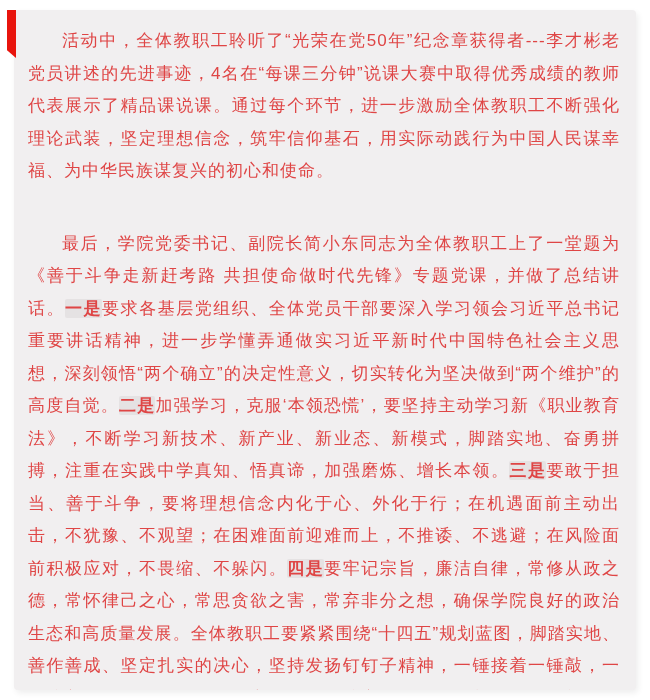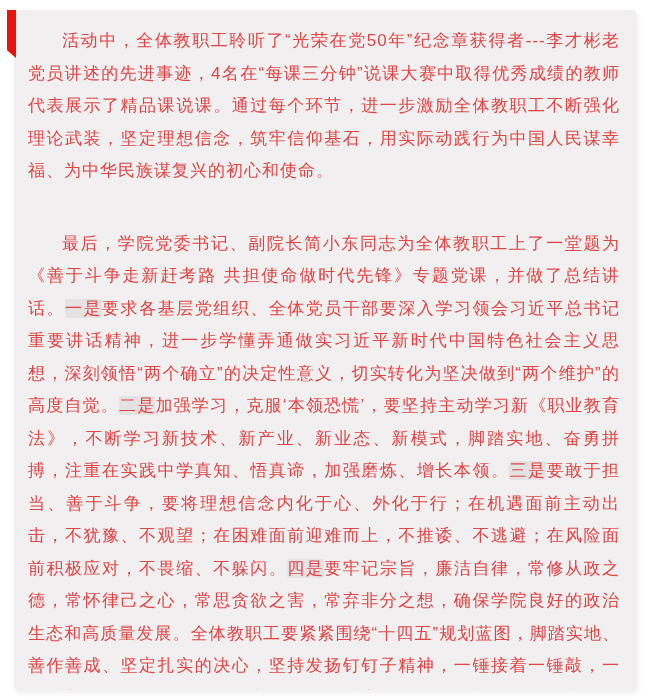--- a/index.html
+++ b/index.html
@@ -50,21 +50,21 @@
     font-size: 17px;
     line-height: 32.5px;
     letter-spacing: 1px;
     text-align: justify;
     text-indent: 2em;
   }
   .para + .para {
     margin-top: 40px;
   }
   .para .em {
-    font-weight: 400;
+    font-weight: 700;
     background: var(--hl);
     border-radius: 2px;
   }
 </style>
 </head>
 <body>
 
 <div class="stage">
   <div class="ribbon"></div>
   <div class="card">

